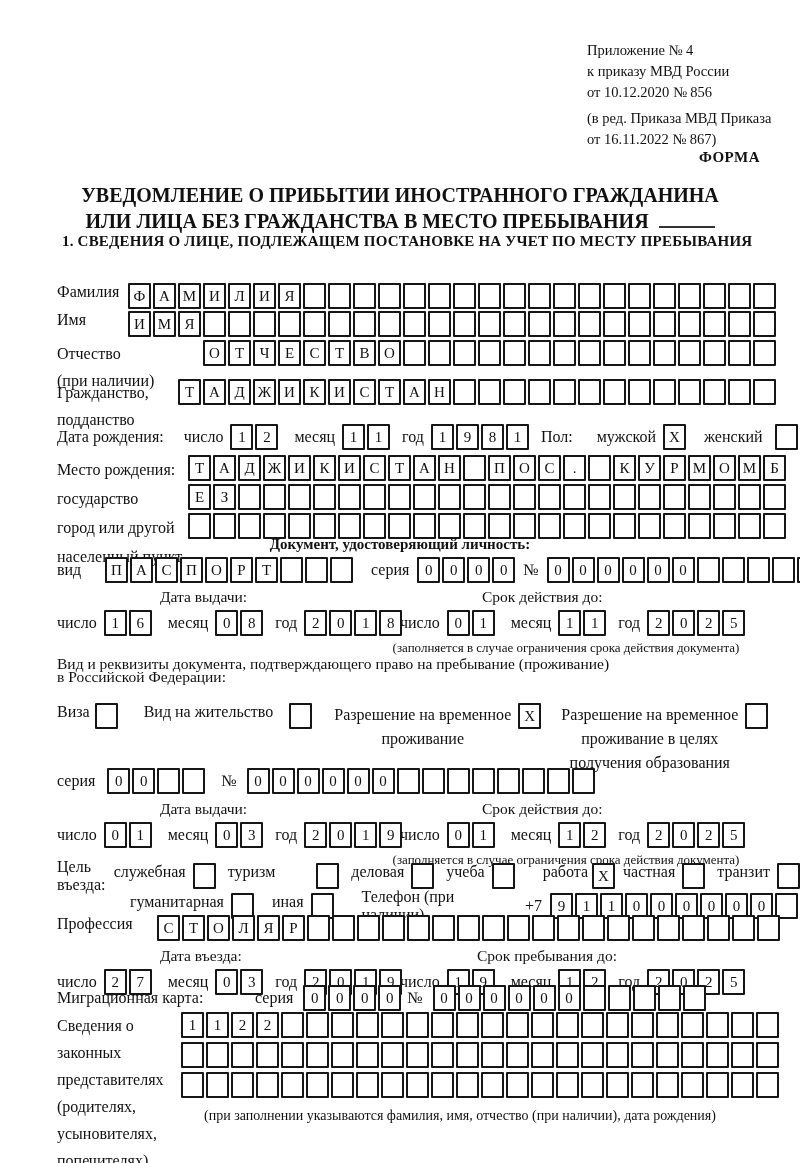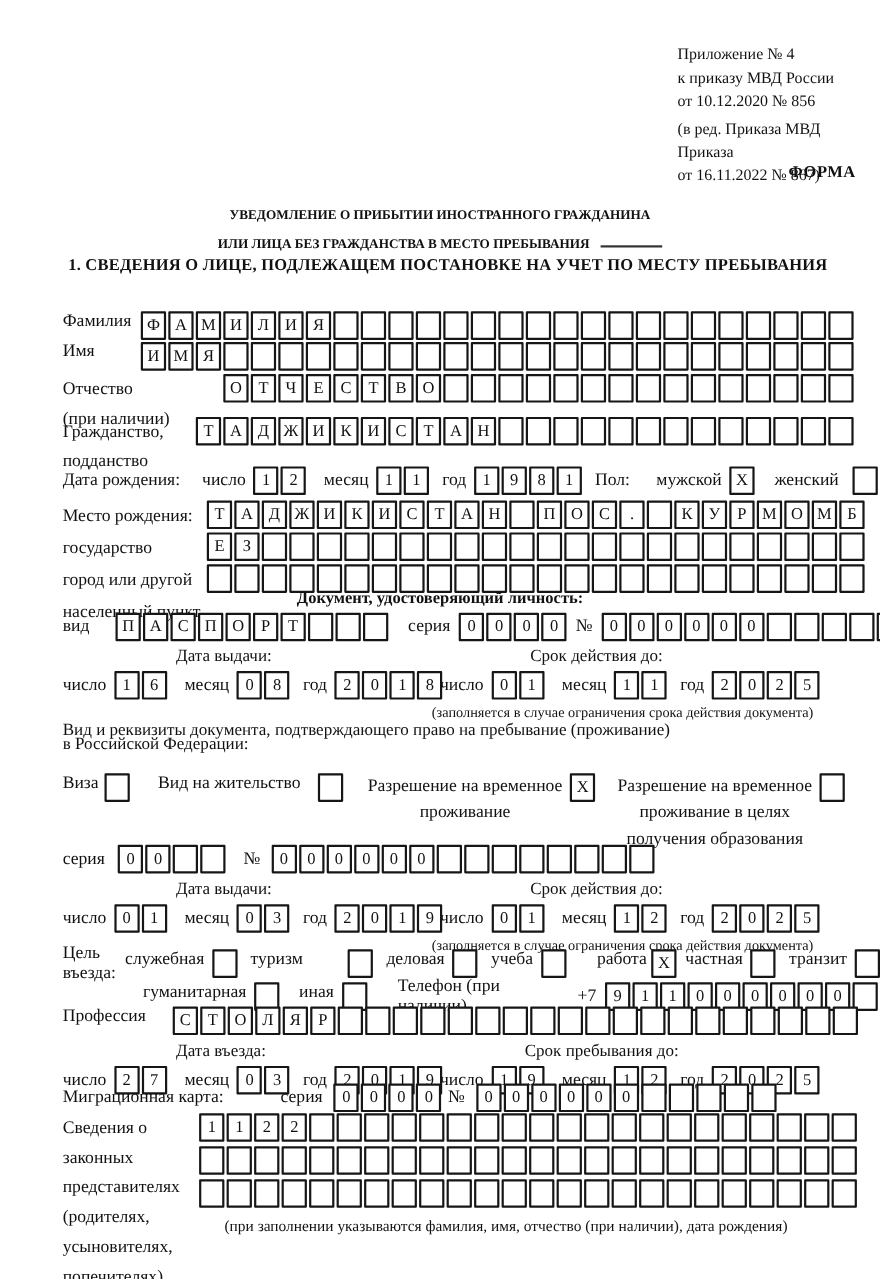--- a/index.html
+++ b/index.html
@@ -42,21 +42,21 @@
     background: #fff;
     vertical-align: middle;
   }
 
   .row { display: flex; align-items: flex-start; }
   .lbl { flex: 0 0 auto; }
 
   .appendix { line-height: 21px; font-size: 14.5px; }
   .appendix .rev { margin-top: 5px; }
   .forma { font-weight: bold; font-size: 15px; letter-spacing: 0.5px; }
-  .title { width: 100%; text-align: center; font-weight: bold; font-size: 12px; line-height: 26px; }
+  .title { width: 100%; text-align: center; font-weight: bold; font-size: 20px; line-height: 26px; }
   .blank {
     display: inline-block; width: 56px; height: 14px;
     border-bottom: 2.5px solid #333; margin-left: 10px;
   }
   .section-heading { font-weight: bold; font-size: 15px; letter-spacing: 0.2px; }
 
   .sublines { line-height: 27px; }
 
   .dgroup { display: inline-flex; align-items: center; white-space: nowrap; }
   .dlabel { margin-right: 7px; }
@@ -80,29 +80,29 @@
 
   .doc-heading { width: 100%; text-align: center; font-weight: bold; font-size: 15px; }
   .intro-line { font-size: 15.5px; }
   .small-note { font-size: 14px; text-align: center; }
 </style>
 </head>
 <body>
 
 <div class="page">
 
-  <div class="abs appendix" style="left:616px; top:40px;">
+  <div class="abs appendix" style="left:587px; top:40px;">
     <div>Приложение № 4</div>
     <div>к приказу МВД России</div>
     <div>от 10.12.2020 № 856</div>
     <div class="rev">(в ред. Приказа МВД Приказа</div>
     <div>от 16.11.2022 № 867)</div>
   </div>
 
-  <div class="abs forma" style="right:22px; top:149px;">ФОРМА</div>
+  <div class="abs forma" style="right:40px; top:149px;">ФОРМА</div>
 
   <div class="abs title" style="left:0; top:182px;">
     <span>УВЕДОМЛЕНИЕ О ПРИБЫТИИ ИНОСТРАННОГО ГРАЖДАНИНА</span><br>
     <span>ИЛИ ЛИЦА БЕЗ ГРАЖДАНСТВА В МЕСТО ПРЕБЫВАНИЯ</span><span class="blank"></span>
   </div>
 
   <div class="abs section-heading" style="left:62px; top:233px;">1. СВЕДЕНИЯ О ЛИЦЕ, ПОДЛЕЖАЩЕМ ПОСТАНОВКЕ НА УЧЕТ ПО МЕСТУ ПРЕБЫВАНИЯ</div>
 
   <div class="abs row" style="left:57px; top:283px;">
     <span class="lbl" style="width:71px;">Фамилия</span>

